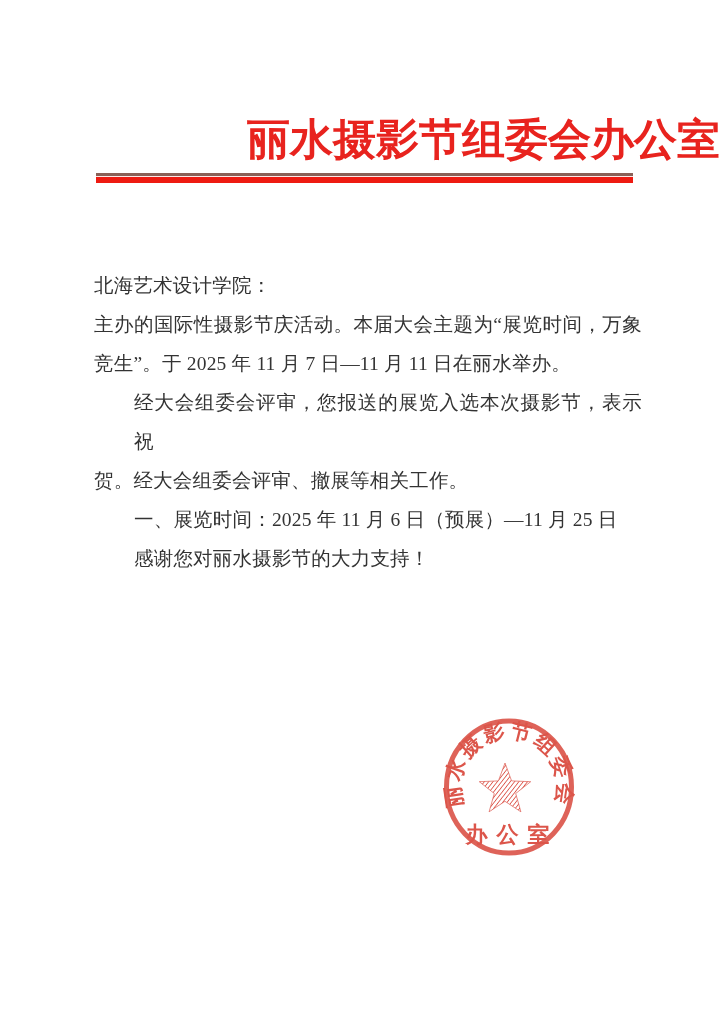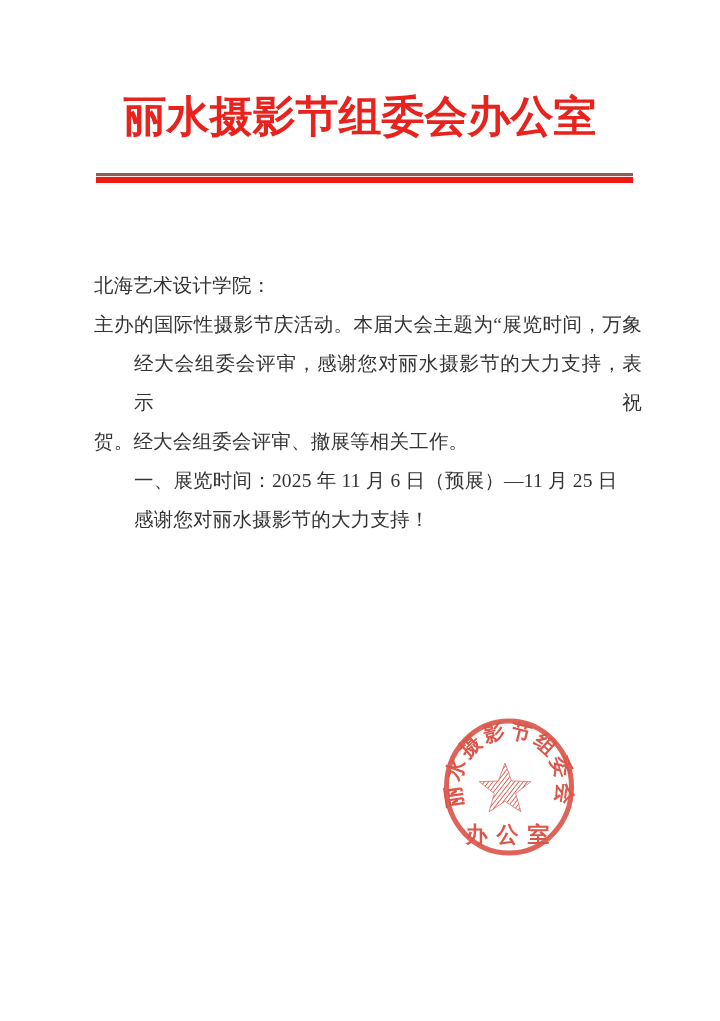--- a/index.html
+++ b/index.html
@@ -18,22 +18,22 @@
   }
   .page{
     position:relative;
     width:720px;height:1021px;
     background:var(--page_bg);
     overflow:hidden;
   }
   
   .letterhead-title{
     position:absolute;
-    top:88px;left:0;right:0;
-    text-align:center;
+    top:111px;left:0;right:0;
+    text-align:right;
     font-family:"Liberation Sans","DejaVu Sans",sans-serif;
     font-weight:700;
     font-size:43px;
     letter-spacing:0px;
     color:var(--title_red);
     white-space:nowrap;
   }
   .header-rule{
     position:absolute;
     left:96px;top:173px;width:537px;height:10px;
@@ -93,21 +93,22 @@
 
   <div class="header-rule">
     <div class="rule-dark"></div>
     <div class="rule-gap"></div>
     <div class="rule-red"></div>
   </div>
 
   <div class="letter-body">
     <div class="ln">北海艺术设计学院：</div>
     <div class="ln fill">主办的国际性摄影节庆活动。本届大会主题为“展览时间，万象</div>
-    <div class="ln indent fill">经大会组委会评审，感谢您对丽水摄影节的大力支持，表示祝</div>
+    <div class="ln">竞生”。于 2025 年 11 月 7 日—11 月 11 日在丽水举办。</div>
+    <div class="ln indent fill">经大会组委会评审，您报送的展览入选本次摄影节，表示祝</div>
     <div class="ln">贺。经大会组委会评审、撤展等相关工作。</div>
     <div class="ln indent">一、展览时间：2025 年 11 月 6 日（预展）—11 月 25 日</div>
     <div class="ln indent">感谢您对丽水摄影节的大力支持！</div>
   </div>
 
 
   <div class="official-seal">
     <svg viewBox="0 0 137 144" xmlns="http://www.w3.org/2000/svg">
       <defs>
         <pattern id="hatch" patternUnits="userSpaceOnUse" width="3.4" height="3.4" patternTransform="rotate(38)">

